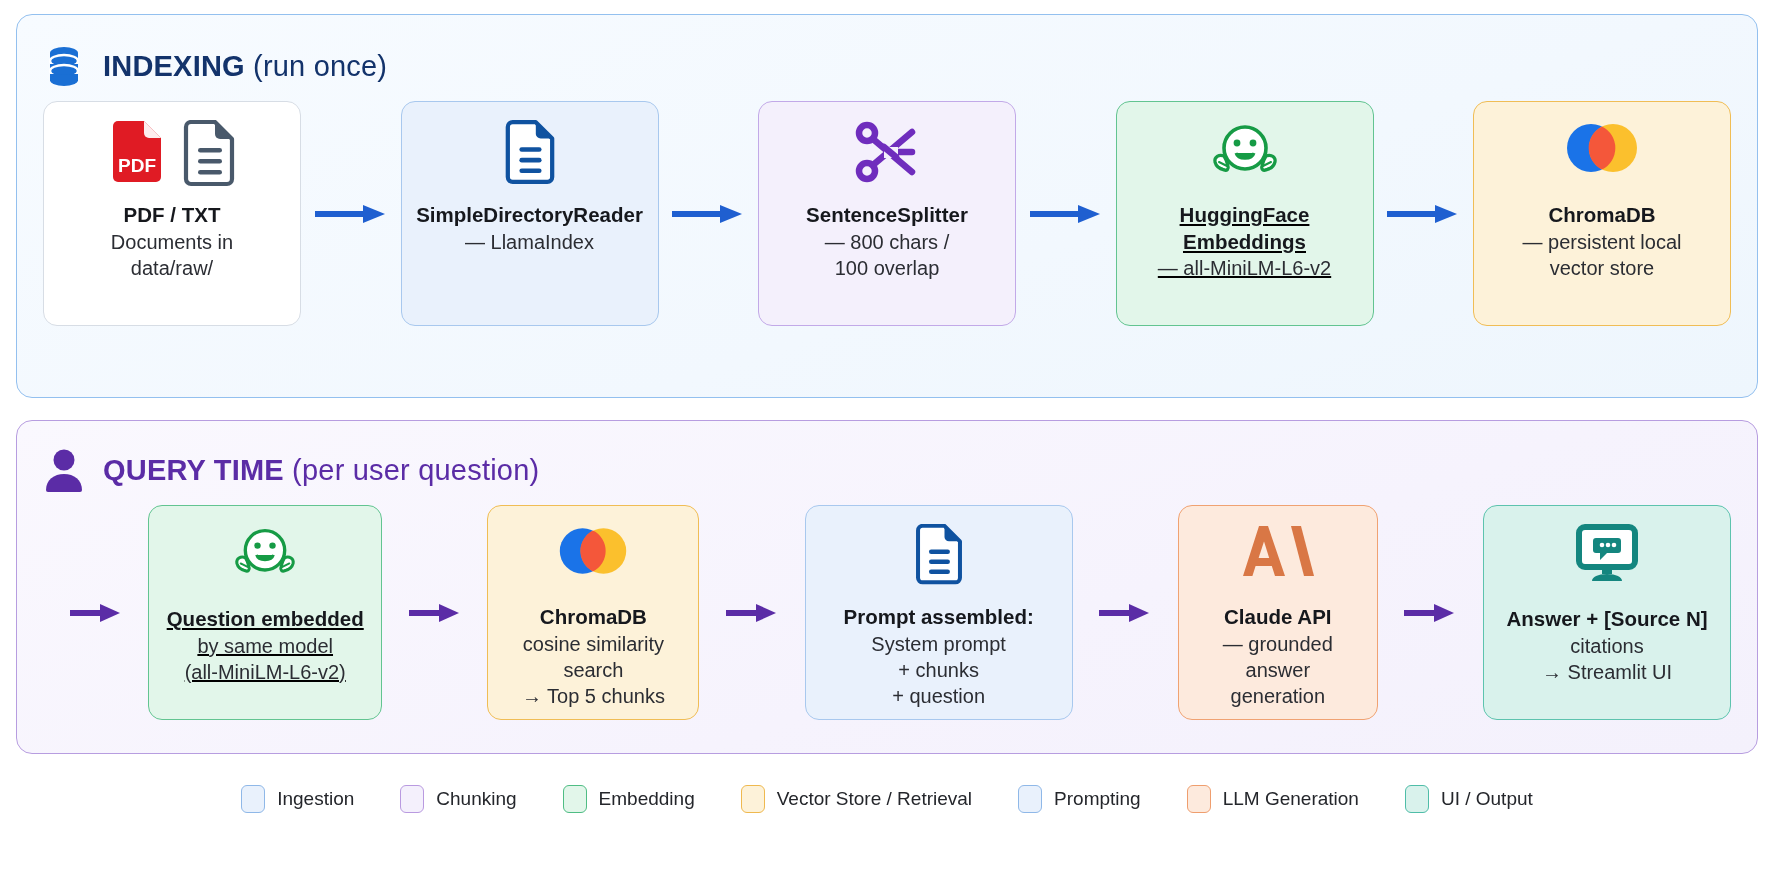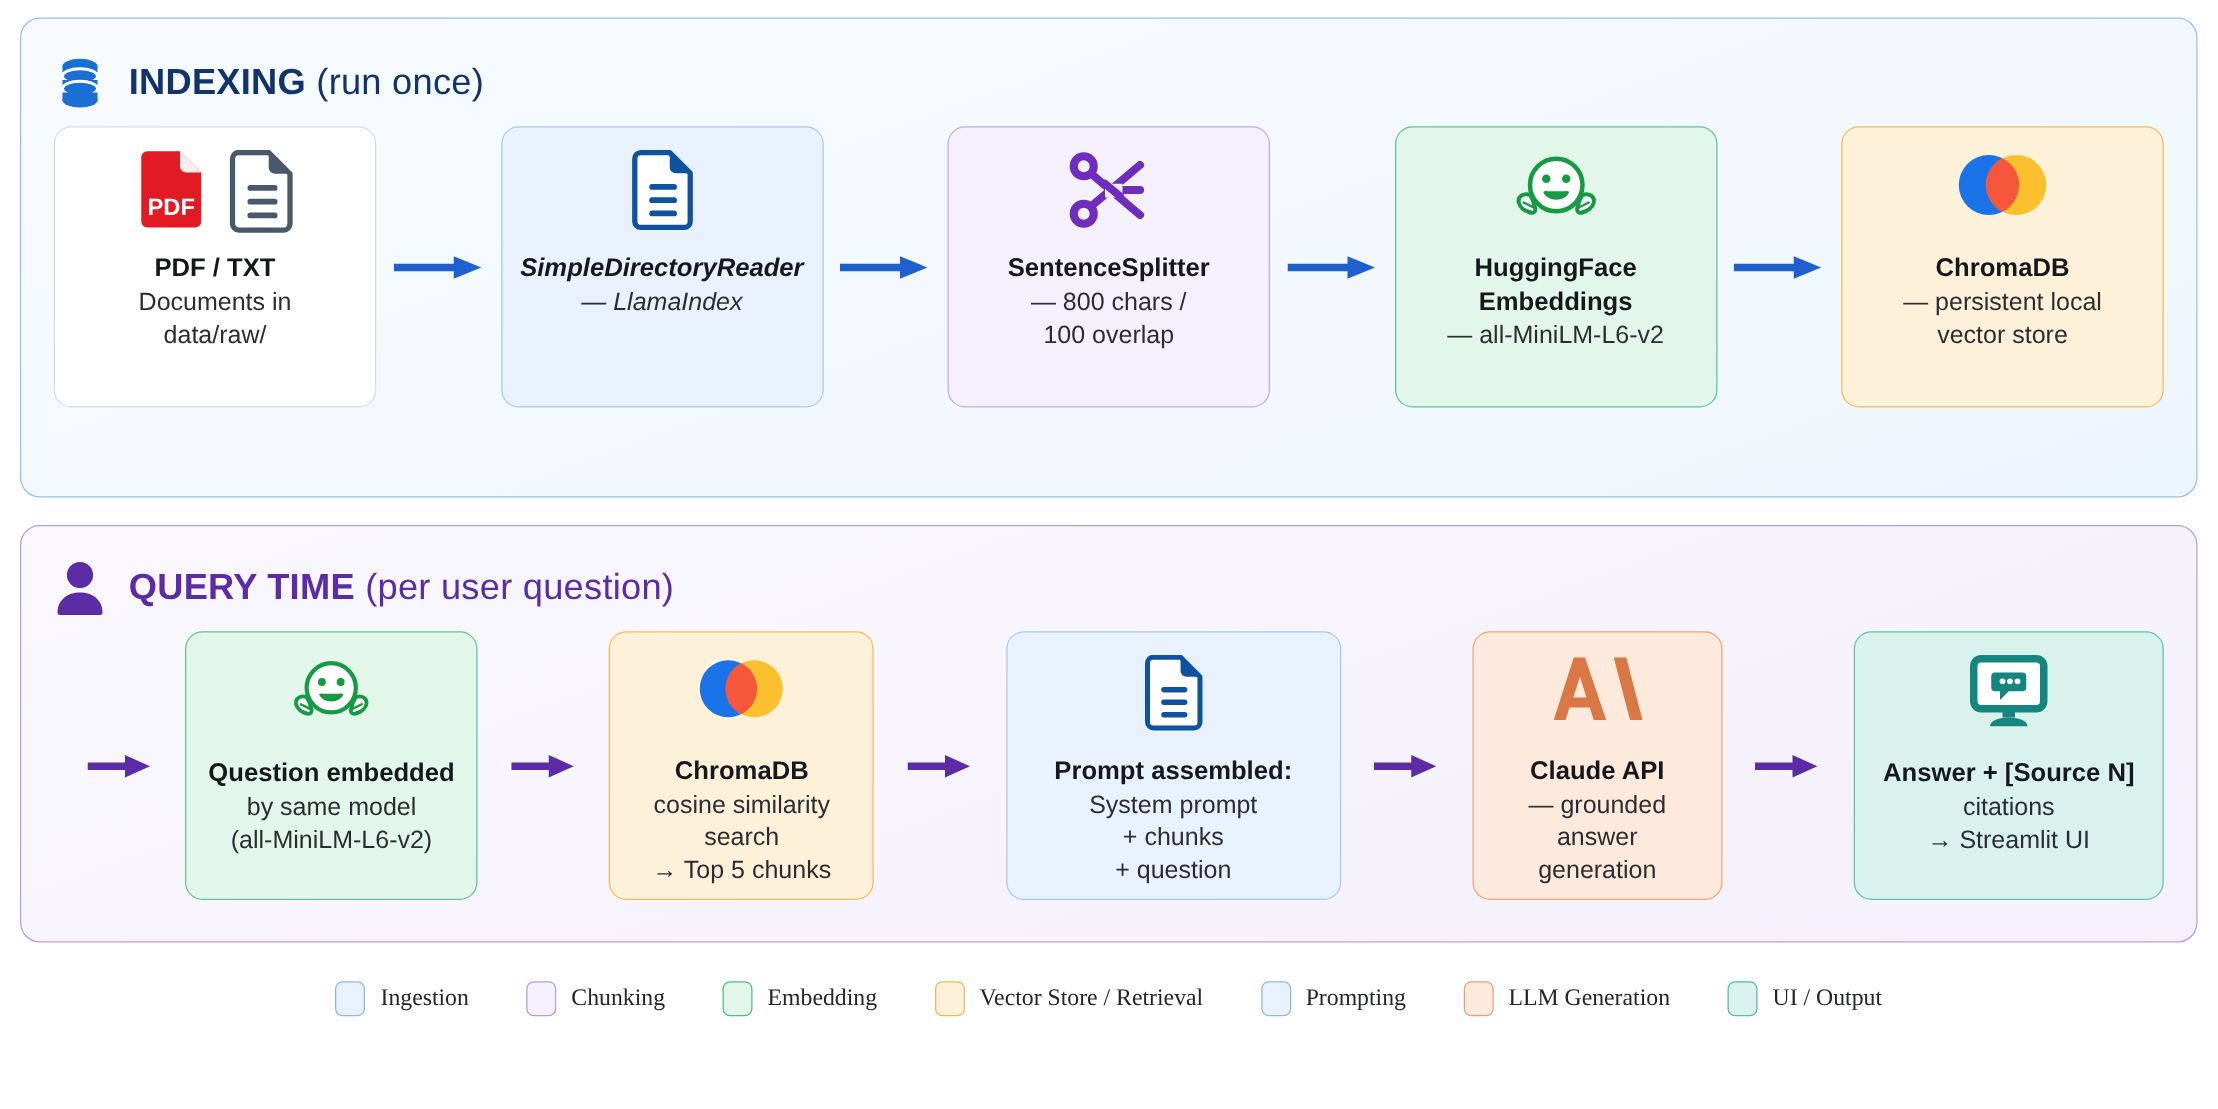--- a/index.html
+++ b/index.html
@@ -95,23 +95,23 @@
     display: block;
   }
   .node .ln {
     font-size: 20px;
     color: #2b2d33;
     display: block;
   }
 
   
   .v-white    { background:#ffffff;  border-color:#d7dde5; }
-  .v-ingest   { background:#e9f1fc;  border-color:#a8c8ee;font-style:italic; }
+  .v-ingest   { background:#e9f1fc;  border-color:#a8c8ee; }
   .v-chunk    { background:#f4f0fc;  border-color:#c2a9e8; }
-  .v-embed    { background:#e2f6ea;  border-color:#62c491; }
+  .v-embed    { background:#e2f6ea;  border-color:#62c491;text-decoration:underline; }
   .v-vector   { background:#fdf2d9;  border-color:#f0bd55; }
   .v-prompt   { background:#e9f1fc;  border-color:#a8c8ee; }
   .v-llm      { background:#fdeadd;  border-color:#f0a272; }
   .v-ui       { background:#d9f2ec;  border-color:#5dc3ae; }
 
   
   .arrow {
     flex: 1 1 auto;
     display: flex;
     align-items: center;
@@ -121,21 +121,20 @@
   .arrow svg { display: block; }
 
   
   .legend {
     display: flex;
     align-items: center;
     justify-content: center;
     gap: 46px;
     height: 86px;
     margin-top: 2px;
-    font-family: Liberation Serif, serif;
   }
   .leg-item { display: flex; align-items: center; gap: 12px; }
   .leg-sw {
     width: 24px; height: 28px;
     border-radius: 6px;
     border: 1.6px solid #999;
     display: block;
   }
   .leg-label { font-size: 19px; color: #24262b; white-space: nowrap; }
 </style>

